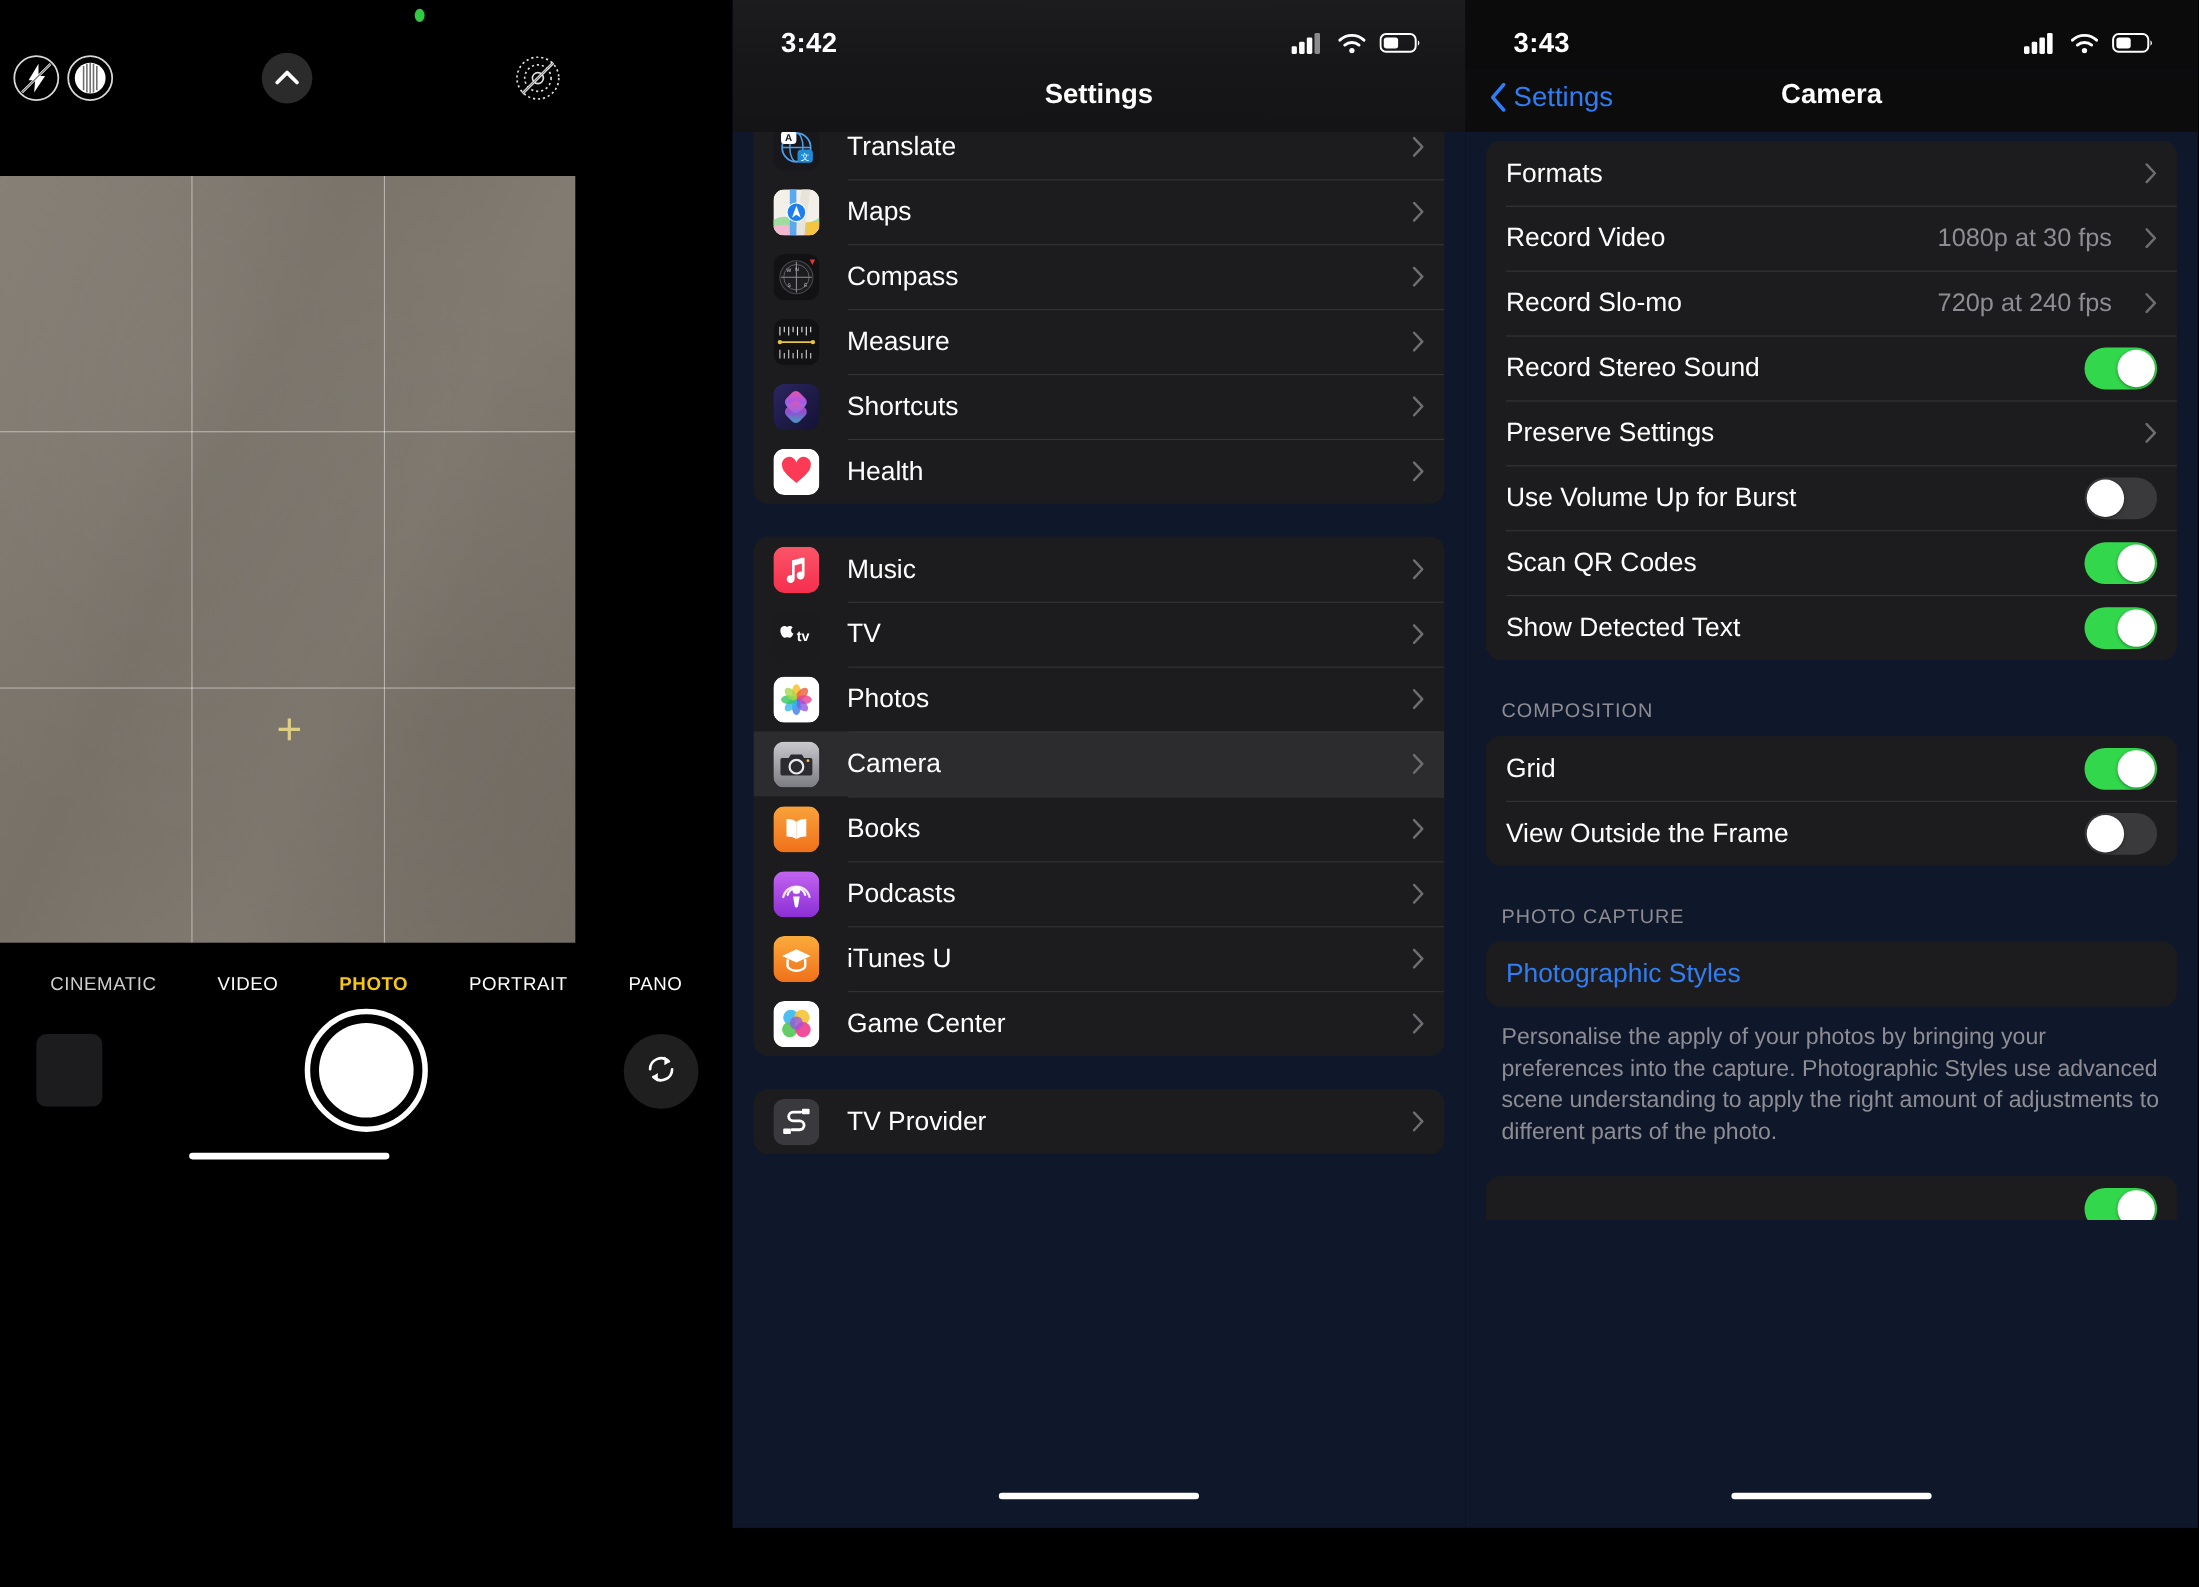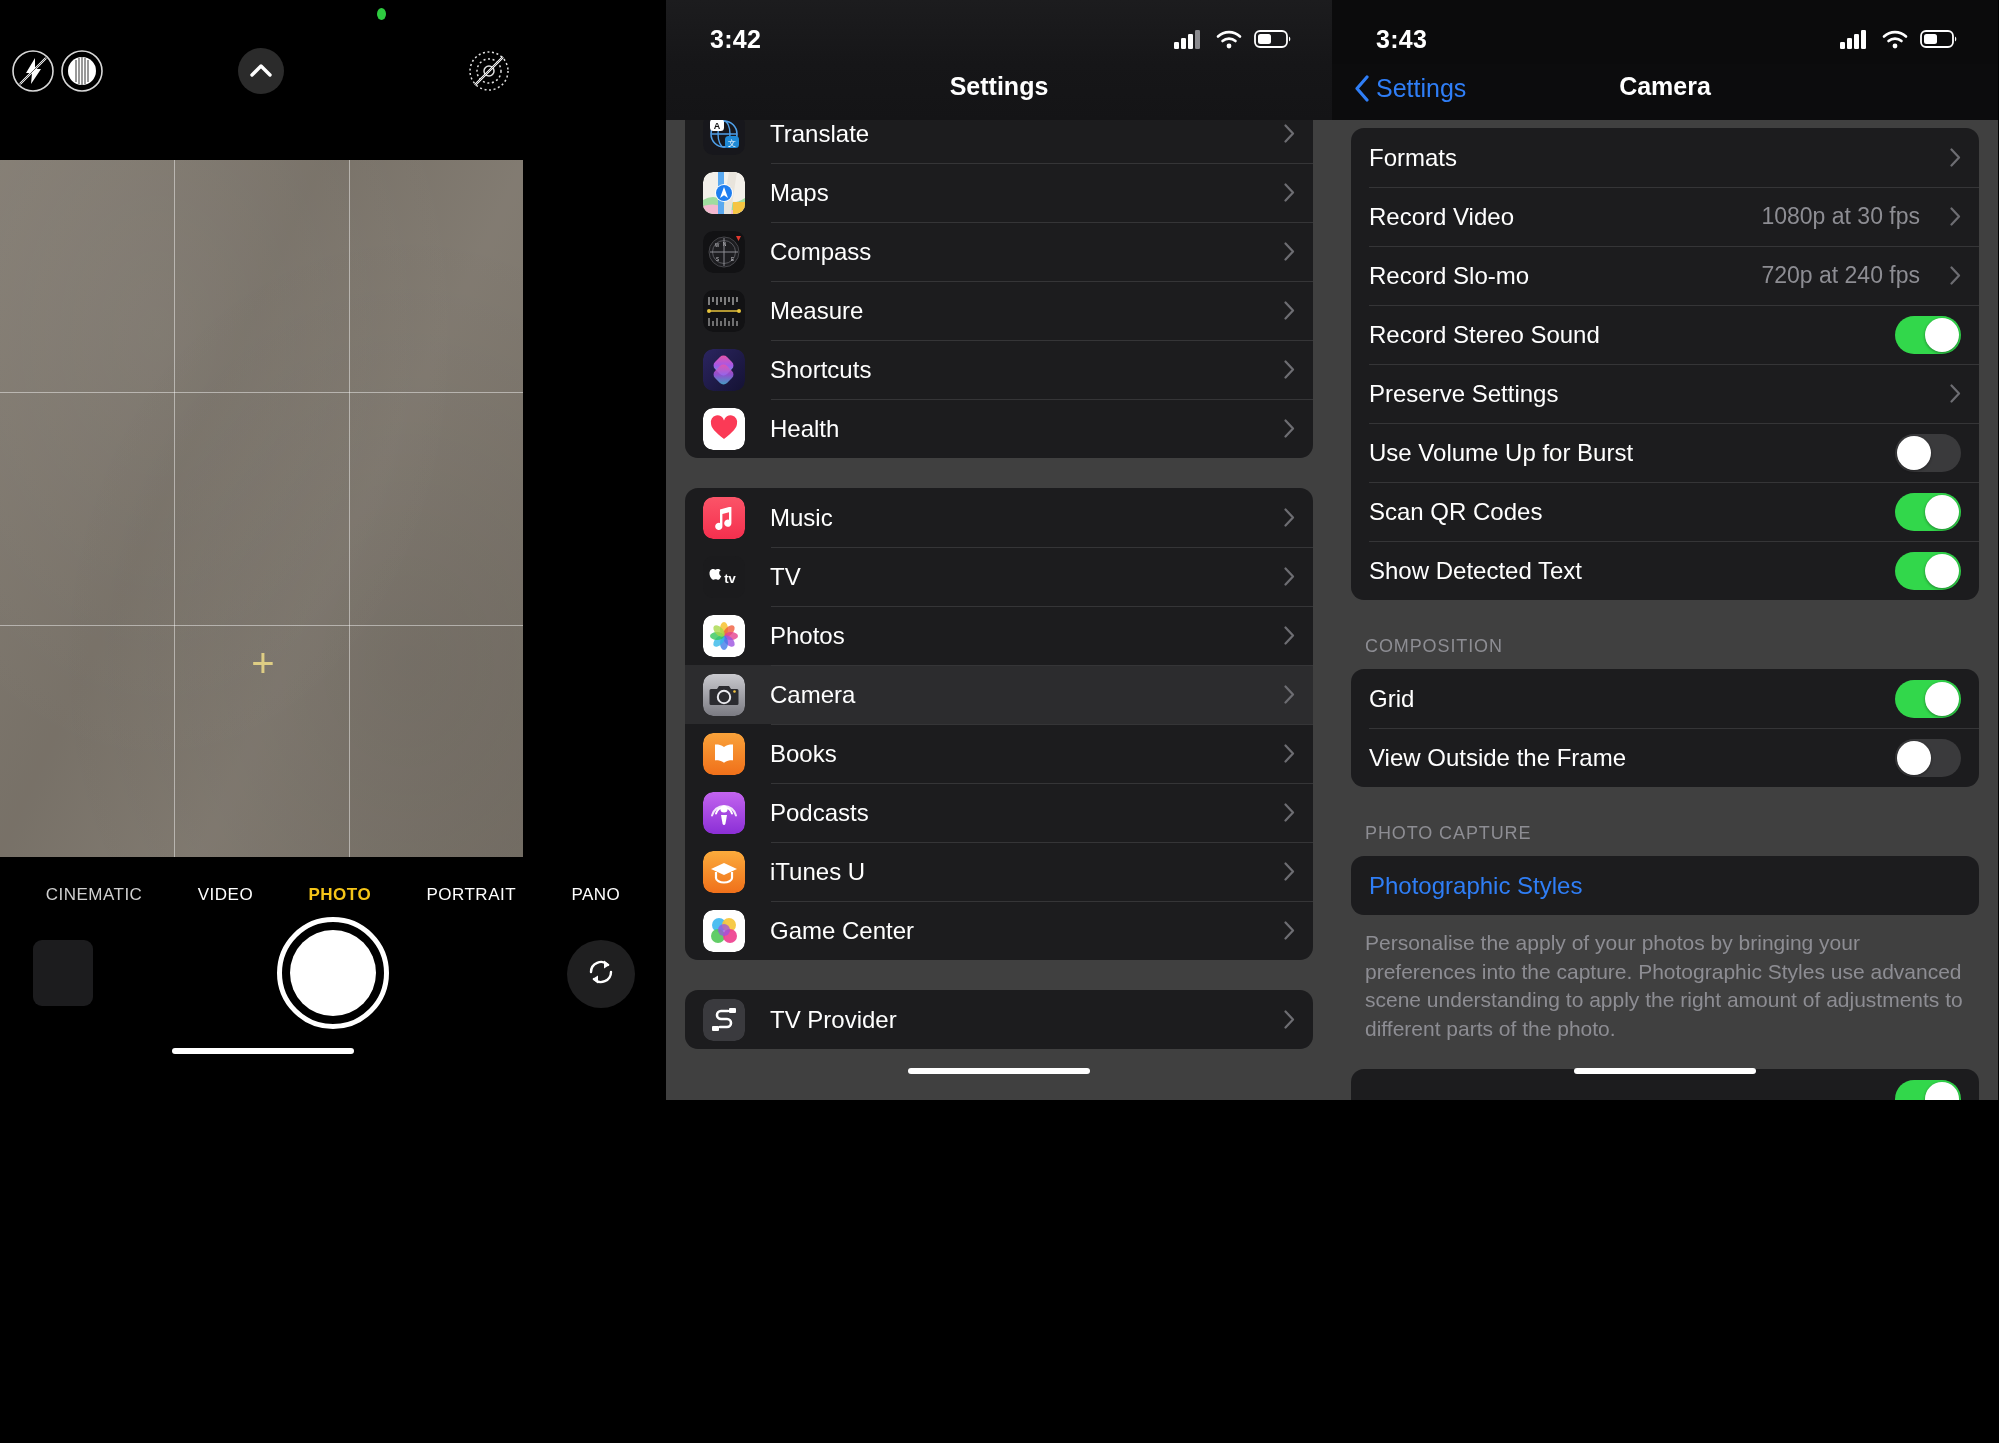--- a/index.html
+++ b/index.html
@@ -94,23 +94,23 @@
   }
   .home-ind {
     position: absolute; height: 6px; border-radius: 3px; background: #fff;
     bottom: 26px;
   }
   .cam-home { left: 172px; width: 182px; }
 
   
   .panel-ios {
     position: relative;
-    width: 666px; height: 1100px;
+    width: 666px; height: 1389px;
     flex: 0 0 666px;
-    background: #404040;
+    background: #0f172a;
     overflow: hidden;
     font-family: "Liberation Sans", sans-serif;
   }
   .ios-statusbar {
     position: absolute; left: 0; top: 0; width: 666px; height: 64px;
     display: flex; align-items: center; justify-content: space-between;
     padding: 14px 40px 0 44px;
     background: linear-gradient(180deg,#1c1c1e 0%, #161618 100%);
     z-index: 5;
   }

